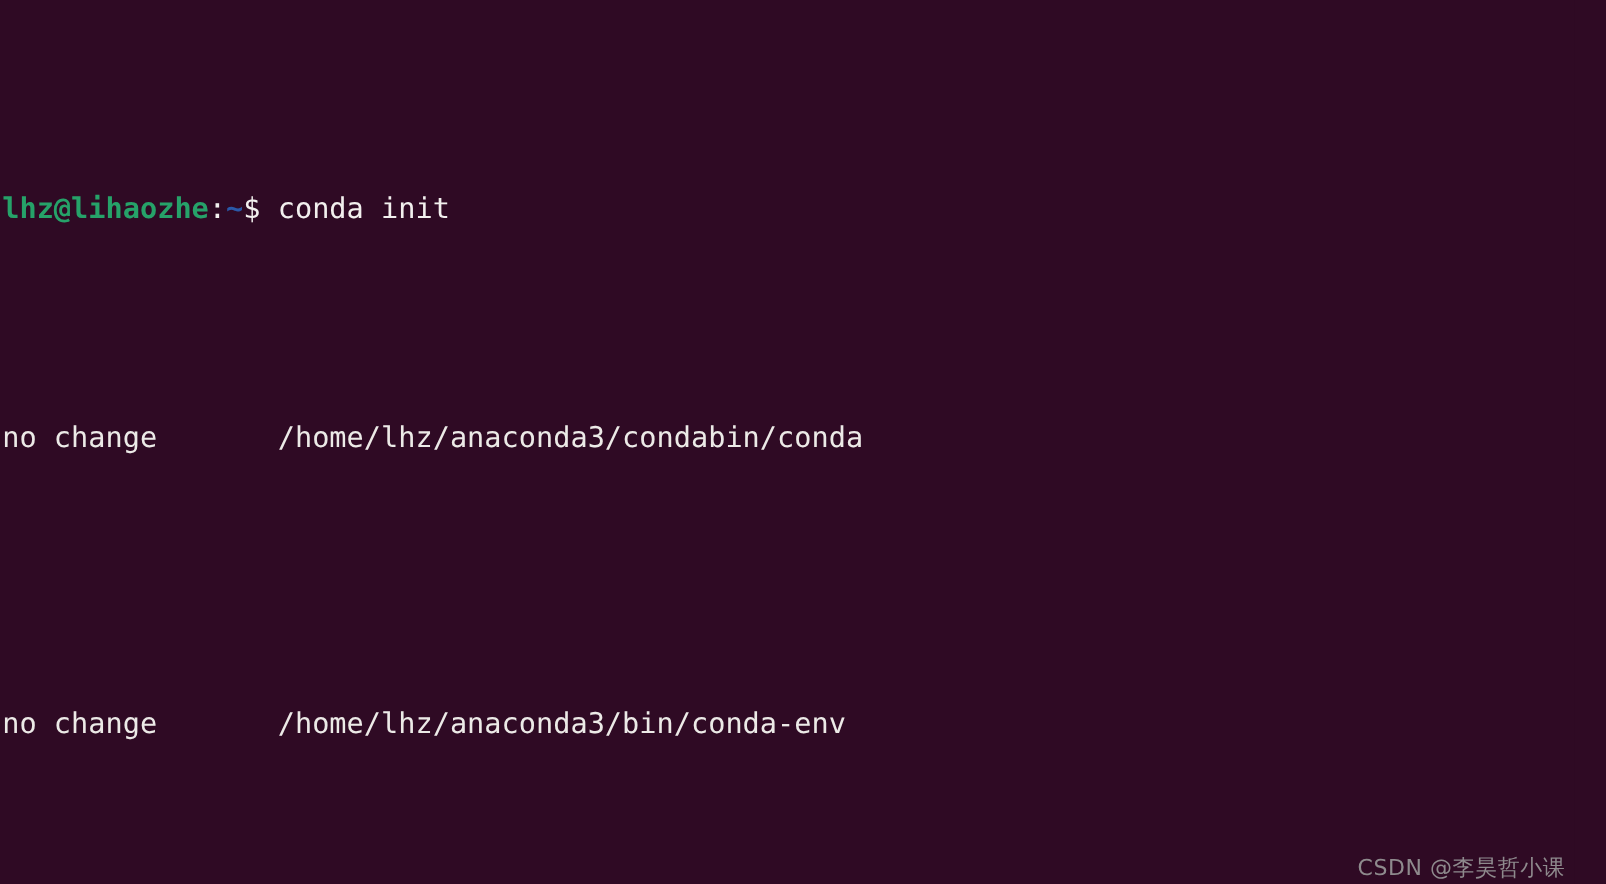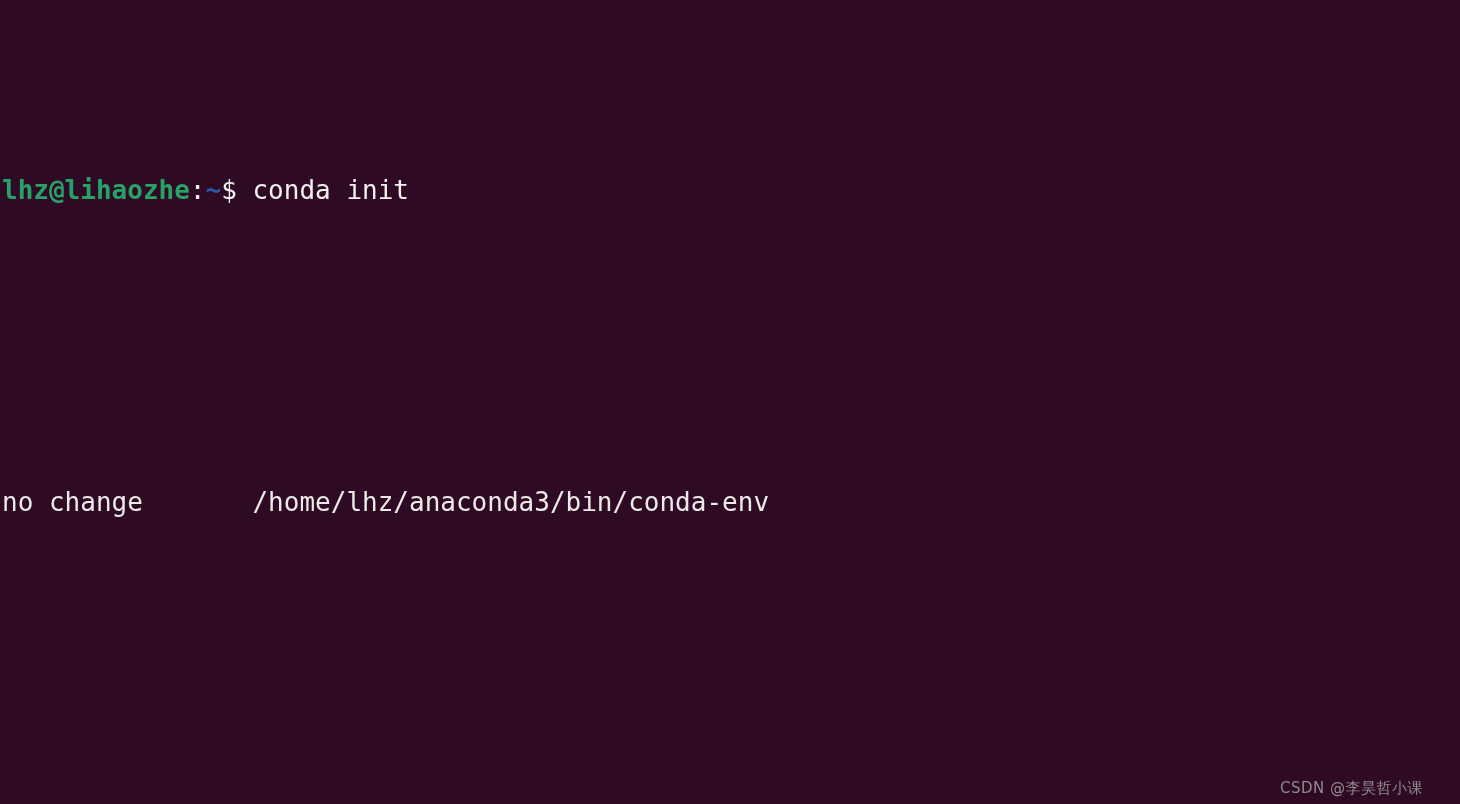--- a/index.html
+++ b/index.html
@@ -35,34 +35,35 @@
   .c-green  { color: #26a269; font-weight: bold; }
   .c-blue   { color: #2a59a8; font-weight: bold; }
   .c-white  { color: #f2f0ee; }
   .c-out    { color: #eceae7; }
   .watermark {
     position: absolute;
     right: 8px;
     bottom: 4px;
     color: #8e8a8d;
     font-family: "DejaVu Sans", "Liberation Sans", sans-serif;
-    font-size: 15px;
+    font-size: 20px;
     line-height: 24px;
     letter-spacing: 0.5px;
     white-space: pre;
   }
 </style>
 </head>
 <body>
 
 <div id="terminal">
   <div class="screen">
 
     <div class="line"><span class="c-green">lhz@lihaozhe</span><span class="c-white">:</span><span class="c-blue">~</span><span class="c-white">$ </span><span class="c-white">conda init</span></div>
 
+    <div class="line"><span class="c-out">no change</span><span class="c-out">       </span><span class="c-out">/home/lhz/anaconda3/condabin/conda</span></div>
 
 
     <div class="line"><span class="c-out">no change</span><span class="c-out">       </span><span class="c-out">/home/lhz/anaconda3/bin/conda-env</span></div>
 
     
 
     
 
     
 

